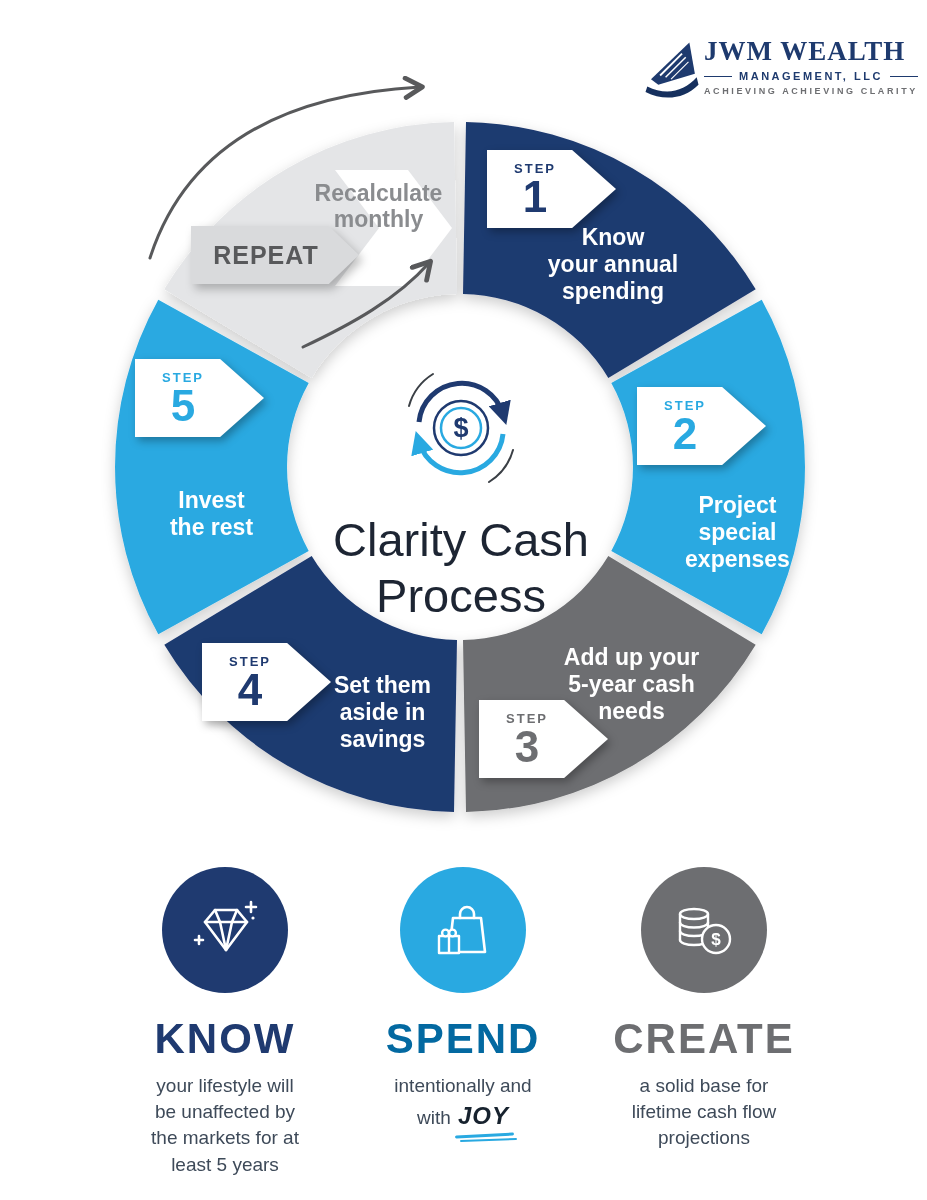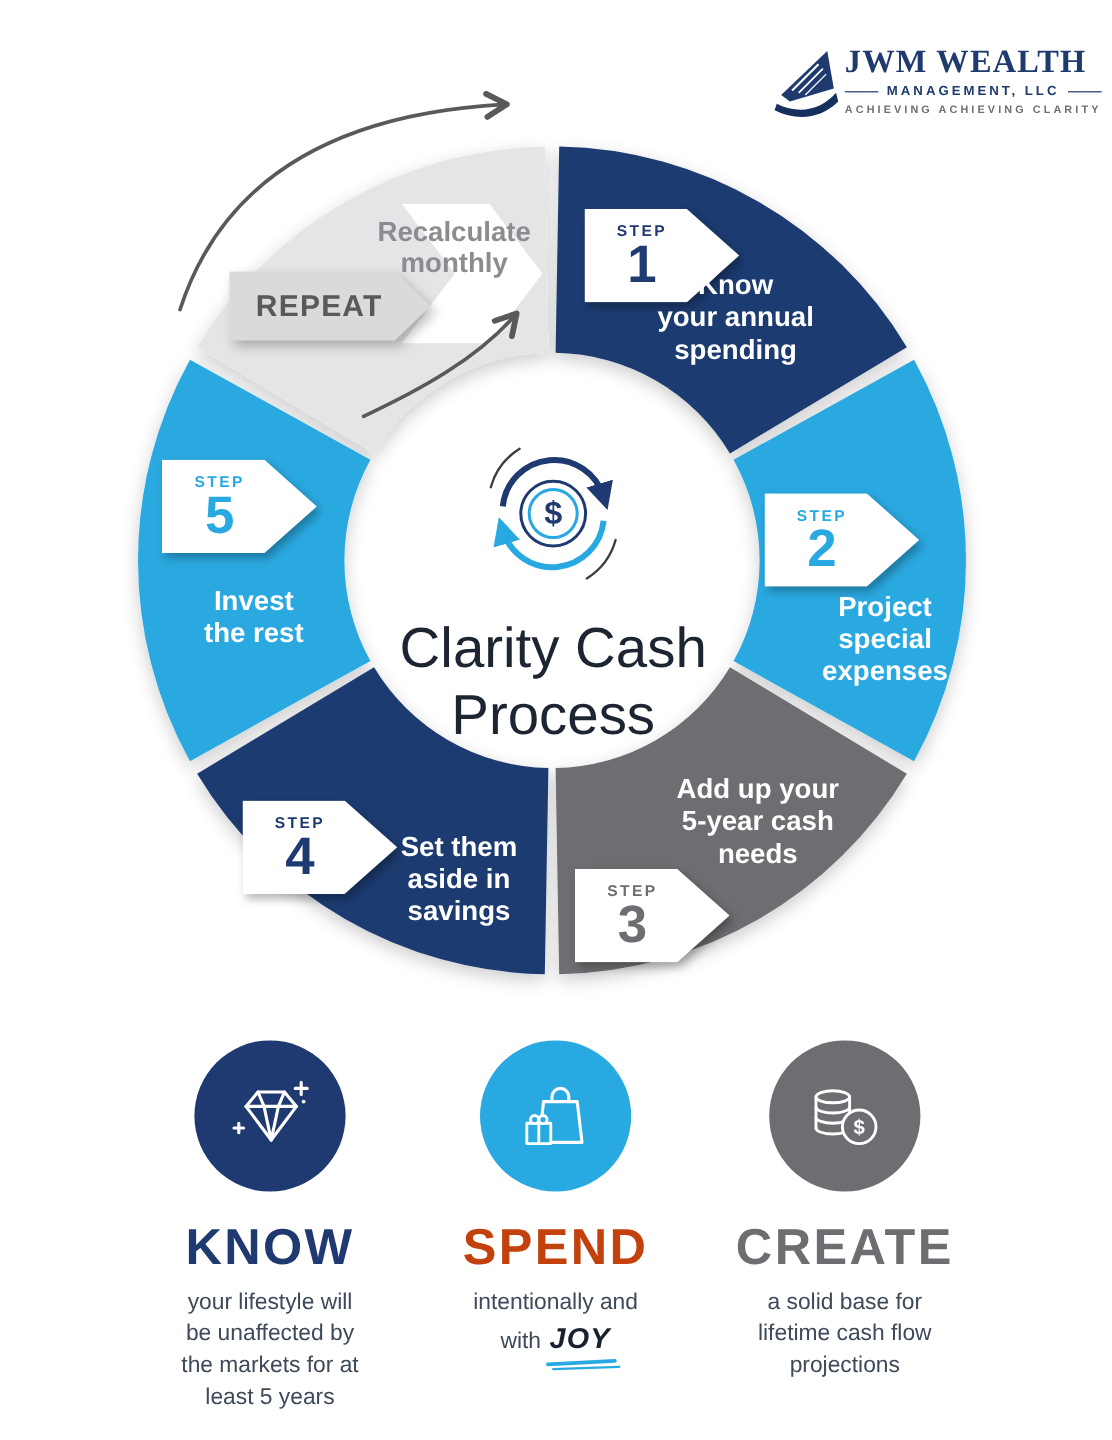--- a/index.html
+++ b/index.html
@@ -6,21 +6,21 @@
   #canvas{position:relative;width:927px;height:1200px;background:#ffffff;font-family:"Liberation Sans",sans-serif;overflow:hidden;}
   .abs{position:absolute;}
   svg{display:block;}
   #wheel-svg{position:absolute;left:0;top:0;}
   .curve-arrow{fill:none;stroke:#58595b;stroke-width:3;stroke-linecap:round;}
   .accent-arc{fill:none;stroke:#3a3f45;stroke-width:2;stroke-linecap:round;}
   .icon-dollar{font-family:"Liberation Sans",sans-serif;font-size:27px;font-weight:bold;fill:#1f3a70;}
   .coin-dollar{font-family:"Liberation Sans",sans-serif;font-size:17px;font-weight:bold;fill:#ffffff;}
 
   .step-label{position:absolute;color:#ffffff;font-weight:700;font-size:23px;line-height:1.18;text-align:center;white-space:pre-line;}
-  .badge-wrap{position:absolute;filter:drop-shadow(3px 4px 4px rgba(0,0,0,0.30));margin-top:24px;}
+  .badge-wrap{position:absolute;filter:drop-shadow(3px 4px 4px rgba(0,0,0,0.30));}
   .badge{width:96px;height:78px;background:#ffffff;clip-path:polygon(0 0,66% 0,100% 50%,66% 100%,0 100%);display:flex;flex-direction:column;align-items:center;justify-content:center;padding-right:33px;}
   .step-word{font-size:13px;font-weight:700;letter-spacing:2px;}
   .step-num{font-size:44px;font-weight:800;line-height:0.95;}
 
   .repeat-chip-wrap{position:absolute;filter:drop-shadow(4px 5px 5px rgba(0,0,0,0.25));}
   .repeat-chip{width:150px;height:58px;background:#d9dadc;clip-path:polygon(0 0,82% 0,100% 50%,82% 100%,0 100%);display:flex;align-items:center;justify-content:center;padding-right:18px;font-size:25px;font-weight:800;letter-spacing:1px;color:#58595b;}
   .repeat-note{position:absolute;color:#8a8c8f;font-weight:700;font-size:23px;line-height:1.15;text-align:center;white-space:pre-line;}
 
   .center-title{position:absolute;font-family:Liberation Sans, sans-serif;font-size:47px;color:#1d2533;text-align:center;line-height:1.2;white-space:pre-line;}
 
@@ -125,21 +125,21 @@
 
   <div class="step-label" style="left:518px;top:224px;width:190px;">Know
 your annual
 spending</div>
   <div class="step-label" style="left:655px;top:492px;width:165px;">Project
 special
 expenses</div>
   <div class="step-label" style="left:539px;top:644px;width:185px;text-align:center;">Add up your
 5-year cash
 needs</div>
-  <div class="step-label" style="left:300px;top:692px;width:165px;">Set them
+  <div class="step-label" style="left:300px;top:672px;width:165px;">Set them
 aside in
 savings</div>
   <div class="step-label" style="left:129px;top:487px;width:165px;">Invest
 the rest</div>
 
   <div class="logo" style="left:640px;top:36px;">
     <svg width="64" height="68" viewBox="0 0 70 72">
       <polygon points="12,46 54,6 60,40 20,52" fill="#1e3a6e"></polygon>
       <line x1="22" y1="42" x2="46" y2="18" stroke="#ffffff" stroke-width="2"></line>
       <line x1="28" y1="44" x2="50" y2="22" stroke="#ffffff" stroke-width="1.6"></line>
@@ -184,21 +184,21 @@
           <path d="M35,26 v-4 a7,7 0 0 1 14,0 v4"></path>
         </g>
         <g stroke="#ffffff" stroke-width="2.4" stroke-linejoin="round">
           <rect x="14" y="44" width="20" height="17" fill="#29a9e1"></rect>
           <line x1="24" y1="44" x2="24" y2="61"></line>
           <circle cx="20.5" cy="41" r="3.4" fill="#29a9e1"></circle>
           <circle cx="27.5" cy="41" r="3.4" fill="#29a9e1"></circle>
         </g>
       </svg>
     </div>
-    <div class="outcome-title" style="color: #c2410c;">SPEND</div>
+    <div class="outcome-title" style="color: #0369a1;">SPEND</div>
     <div class="outcome-desc"><span>intentionally and
 with</span><strong class="joy">JOY</strong></div>
   </div>
 
   <div class="outcome" style="left:579px;top:867px;">
     <div class="outcome-circle" style="background-color: rgb(109, 110, 113);">
       <svg width="76" height="76" viewBox="0 0 76 76">
         <g fill="none" stroke="#ffffff" stroke-width="2.4" stroke-linecap="round">
           <ellipse cx="28" cy="22" rx="14" ry="5"></ellipse>
           <path d="M14,22 V48"></path>

